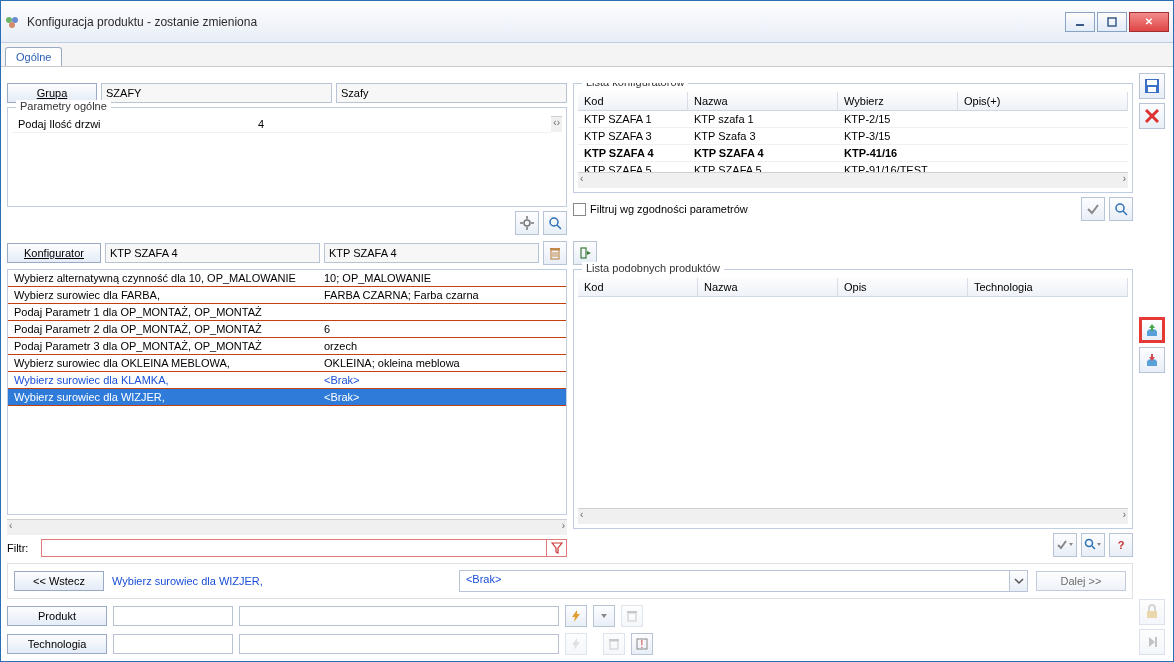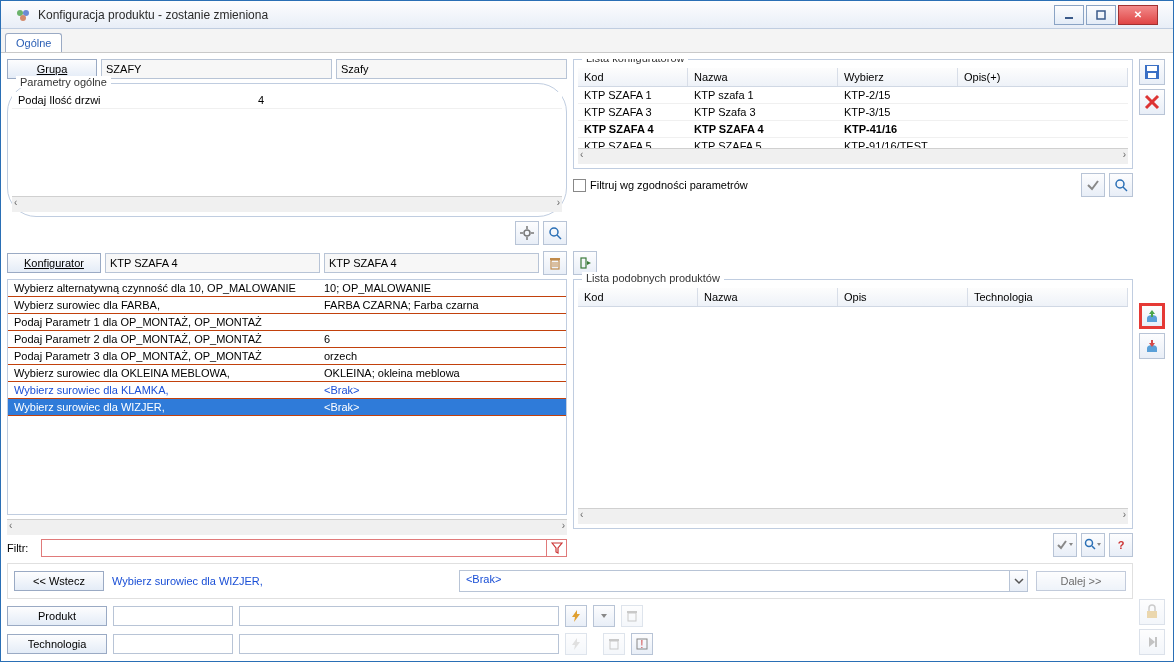--- a/index.html
+++ b/index.html
@@ -1,27 +1,27 @@
 <!DOCTYPE html>
 <html><head>
 <meta charset="utf-8">
 <style>
 * { box-sizing: border-box; margin: 0; padding: 0; }
 body { font-family: "Segoe UI", Tahoma, sans-serif; font-size: 11px; background: #fff; color: #000; }
 .window { border: 1px solid #2a6fb5; width: 1174px; height: 662px; display: flex; flex-direction: column; }
-.titlebar { background: linear-gradient(#fdfdfe, #e8eef7); height: 28px; display: flex; align-items: center; padding: 0 15px; border-bottom: 1px solid #c0cde0; }
+.titlebar { background: linear-gradient(#fdfdfe, #e8eef7); height: 42px; display: flex; align-items: center; padding: 0 4px; border-bottom: 1px solid #c0cde0; }
 .titlebar .app-icon { width: 16px; height: 16px; margin-right: 6px; }
 .titlebar .title { flex: 1; color: #2b2b2b; font-size: 12px; }
 .win-btns { display: flex; gap: 2px; }
 .win-btn { width: 30px; height: 20px; border: 1px solid #8aa3c4; background: linear-gradient(#fdfdfe,#e4ecf7); display: flex; align-items: center; justify-content: center; cursor: pointer; font-size: 10px; }
 .win-btn.close { background: linear-gradient(#f28b8b,#e04545); border-color: #a03030; color: #fff; width: 40px; font-weight: bold; }
 .tabbar { height: 24px; background: #f4f4f4; border-bottom: 1px solid #c9c9c9; padding: 4px 4px 0 4px; display: flex; }
 .tab { border: 1px solid #9aaac4; border-bottom: none; padding: 3px 10px; background: #fff; color: #2b5fb5; border-radius: 3px 3px 0 0; font-size: 11px; cursor: pointer; }
 .content { flex: 1; display: flex; padding: 6px; gap: 4px; overflow: hidden; }
-.main-col { flex: 1; display: flex; flex-direction: column; gap: 6px; overflow: hidden; }
+.main-col { flex: 1; display: flex; flex-direction: column; gap: 6px; overflow: hidden; margin-top: 10px; }
 .side-col { width: 30px; display: flex; flex-direction: column; gap: 4px; align-items: center; padding-top: 0; }
 .side-btn { width: 26px; height: 26px; border: 1px solid #b8c4d6; background: linear-gradient(#fdfdfe,#e8eef7); display: flex; align-items: center; justify-content: center; cursor: pointer; font-size: 14px; }
 .side-btn.highlighted { border: 3px solid #e53935; }
 .side-btn.disabled { opacity: .5; }
 
 .row-flex { display: flex; gap: 6px; }
 .half { flex: 1; display: flex; flex-direction: column; gap: 4px; min-width: 0; }
 
 .hdr-row { display: flex; gap: 4px; align-items: center; }
 .btn { border: 1px solid #9aaac4; background: linear-gradient(#fdfdfe,#e4ecf7); padding: 3px 16px; cursor: pointer; font-size: 11px; min-width: 90px; text-align: center; }
@@ -111,21 +111,21 @@
   <div class="content">
     <div class="main-col">
 
       <div class="row-flex">
         <div class="half">
           <div class="hdr-row">
             <button class="btn"><span class="ul">Grupa</span></button>
             <input class="input ro" value="SZAFY" style="">
             <input class="input ro" value="Szafy" style="">
           </div>
-          <div class="fieldset" style="height:134px; display:flex; flex-direction:column;border-radius:29px;">
+          <div class="fieldset" style="height:100px; display:flex; flex-direction:row;">
             <span class="legend">Parametry ogólne</span>
             <div class="grid" style="flex:1; border:none;">
               <div class="grid-rows">
                 <div class="grid-row">
                   <div class="cell" style="width:240px;">Podaj Ilość drzwi</div>
                   <div class="cell" style="flex:1;">4</div>
                 </div>
               </div>
             </div>
             <div class="grid-scroll-h">

